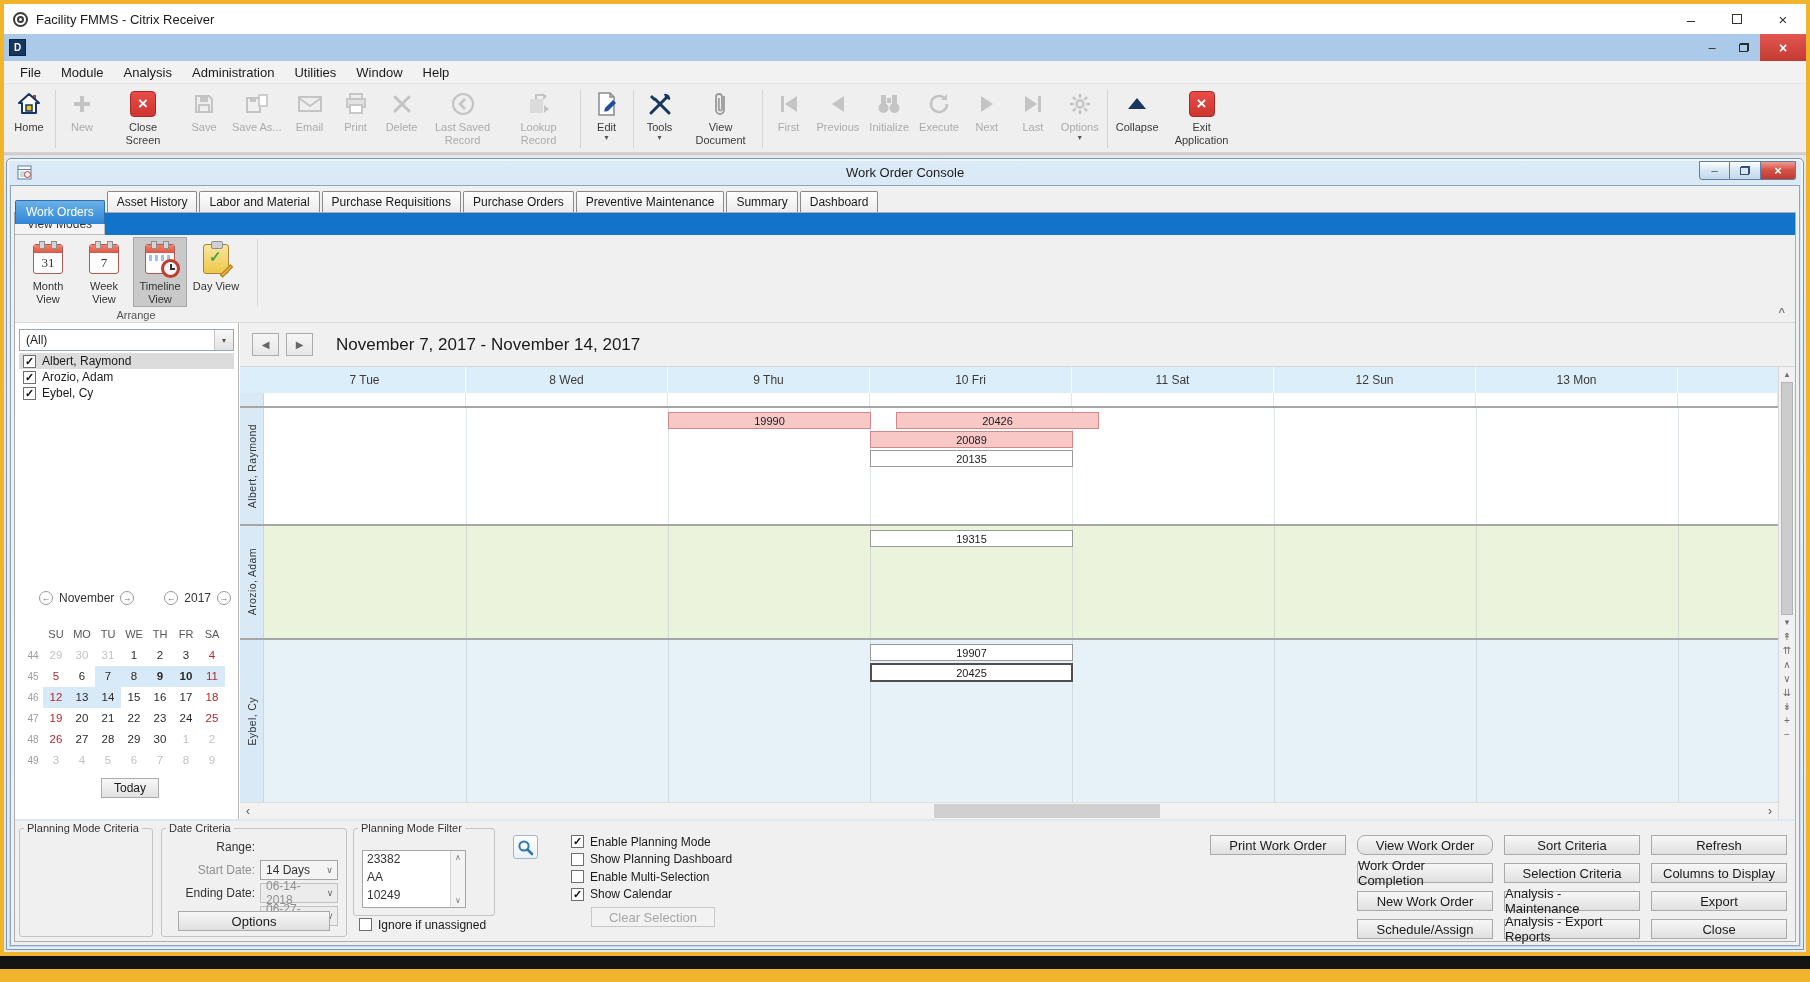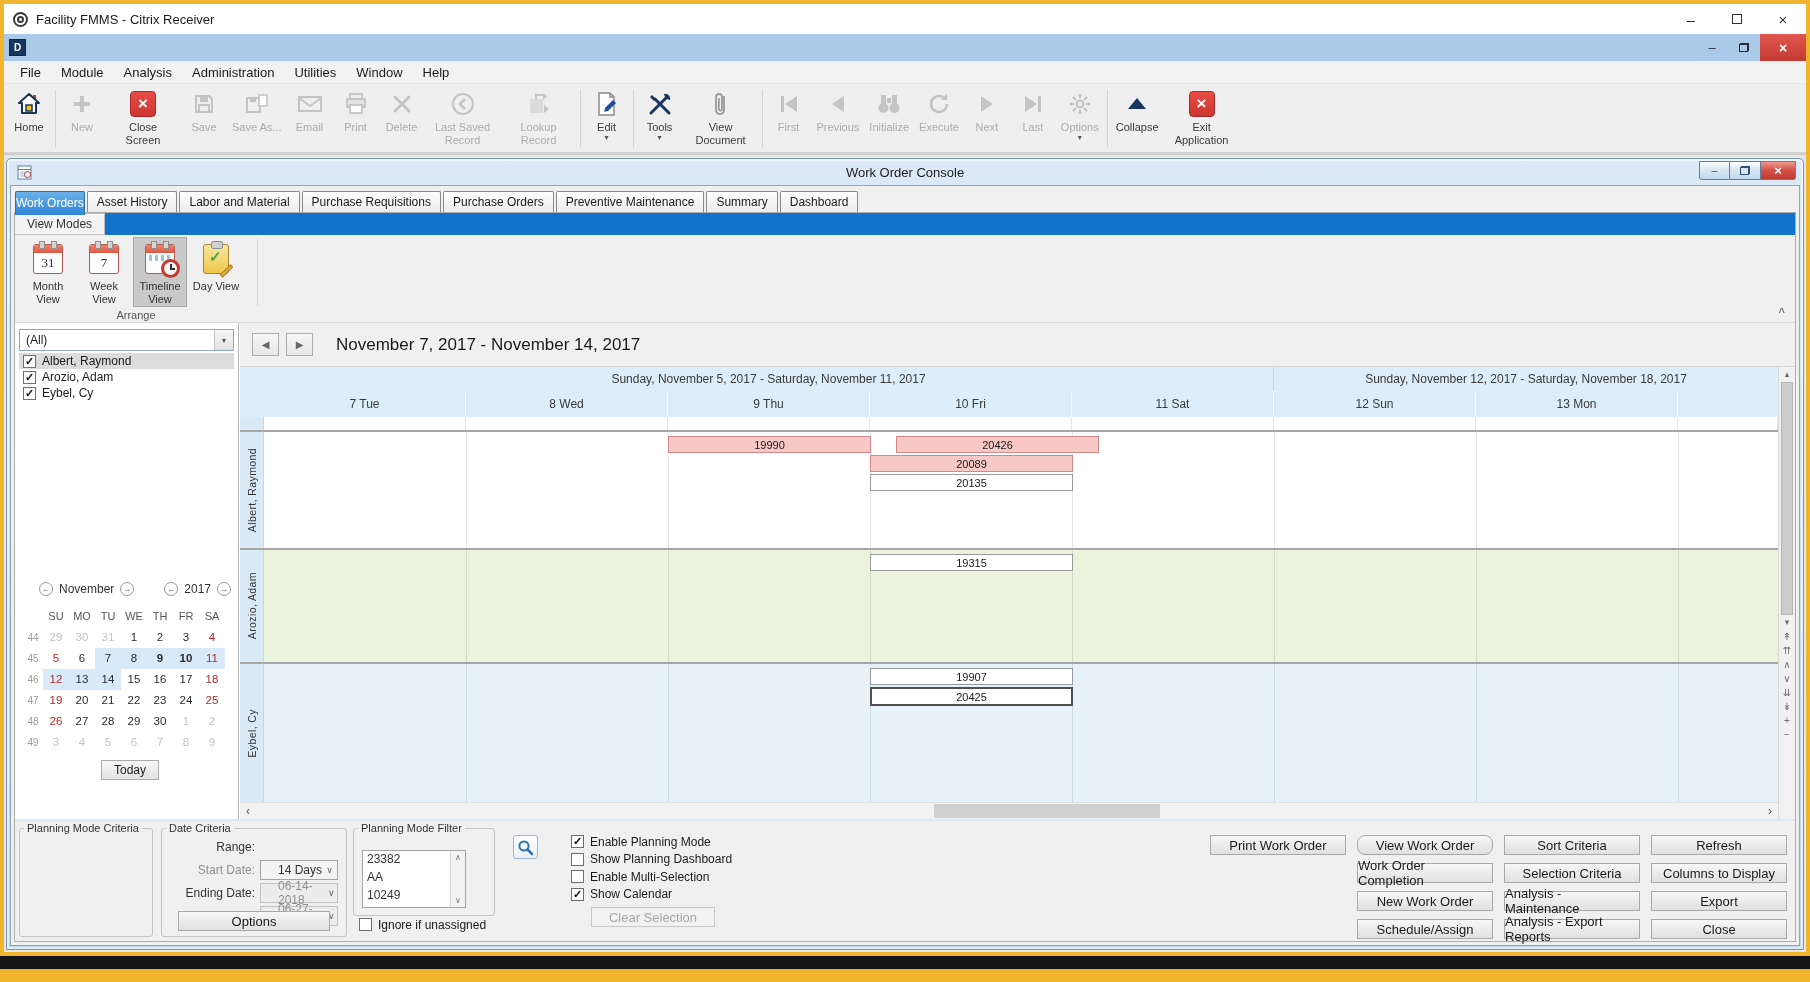--- a/index.html
+++ b/index.html
@@ -49,21 +49,21 @@
   .console-icon { display:flex; margin-left:3px; z-index:1;}
   .console-controls { margin-left:auto; display:flex; z-index:1; margin-top:-4px;}
   .cc-btn { width:31px; height:19px; border:1px solid #5E7FA3; border-left-width:0; background:linear-gradient(#FDFEFF,#D9E7F4 45%,#C3D8EC); display:flex; align-items:center; justify-content:center; font-size:11px; color:#33506E; }
   .cc-btn:first-child { border-left-width:1px; border-radius:0 0 0 3px; }
   .cc-btn .restore-glyph::after { background:#D9E7F4; }
   .cc-close { width:35px; background:linear-gradient(#F09A90,#D4544A 45%,#C03A30); color:#FFF; font-weight:bold; font-size:13px; border-radius:0 0 3px 0;}
   .console-inner { flex:1; background:#F0F0F0; border:1px solid #8FA5BD; display:flex; flex-direction:column; min-height:0; }
 
   .tabstrip { height:26px; display:flex; align-items:flex-end; padding:3px 0 0 4px; flex:none; }
   .tab { border:1px solid #8A8A8A; border-bottom:none; background:linear-gradient(#FEFEFE,#EBEBEB); padding:3px 9px 4px; font-size:12px; color:#1A1A1A; border-radius:2px 2px 0 0; margin-right:2px; position:relative; top:1px; }
-  .tab.active { background:linear-gradient(#6AB1E8,#2F86D6); color:#FFF; border-color:#2F6FA8; padding:4px 0 5px; top:3px; z-index:2; }
+  .tab.active { background:linear-gradient(#6AB1E8,#2F86D6); color:#FFF; border-color:#2F6FA8; padding:4px 10px 5px; top:12px; z-index:2; }
 
   .page { flex:1; margin:0 3px 3px; border:1px solid #ADADAD; position:relative; background:#F0F0F0; min-height:0;}
 
   
   .ribbon { position:absolute; left:0; right:0; top:0; height:110px; background:#F0F0F0; border-bottom:1px solid #DADADA; }
   .ribbon-tabsrow { height:22px; display:flex; }
   .viewmodes-tab { width:90px; border:1px solid #BDBDBD; border-left:none; background:#F4F4F4; font-size:12px; color:#333; display:flex; align-items:center; justify-content:center; flex:none;}
   .ribbon-bluestrip { flex:1; background:#1173C9; }
   .ribbon-body { position:absolute; top:22px; left:0; right:0; bottom:0; }
   .ribbon-buttons { position:absolute; left:6px; top:2px; display:flex; }
@@ -95,21 +95,21 @@
   .staff-dropdown { position:absolute; left:4px; right:4px; top:6px; height:22px; border:1px solid #8FA8BC; background:#FFF; display:flex; align-items:center; font-size:12px; padding-left:6px; }
   .dd-btn { margin-left:auto; width:19px; height:100%; border-left:1px solid #C5C5C5; background:linear-gradient(#F8F8F8,#E2E2E2); display:flex; align-items:center; justify-content:center; font-size:8px; color:#555; }
   .staff-list { position:absolute; left:4px; right:4px; top:30px; height:226px; background:#FFF; font-size:12px; }
   .staff-row { height:16px; display:flex; align-items:center; padding-left:4px; }
   .staff-row.highlighted { background:#DCDCDC; }
   .cb { width:13px; height:13px; border:1px solid #6E6E6E; background:#FFF; display:inline-flex; align-items:center; justify-content:center; font-size:11px; font-weight:bold; color:#111; margin-right:6px; flex:none; line-height:1;}
 
   .calendar { position:absolute; left:8px; top:256px; width:208px; font-size:12px; }
   .cal-head { display:flex; align-items:center; margin:0 0 7px 16px; color:#333; }
   .cal-nav { width:14px; height:14px; border:1px solid #9A9A9A; border-radius:50%; font-size:9px; color:#777; display:inline-flex; align-items:center; justify-content:center; flex:none;}
-  .cal-month { margin:3px 6px; } .cal-year { margin:0 6px; }
+  .cal-month { margin:12px 6px; } .cal-year { margin:0 6px; }
   .cal-sp { flex:1; }
   .cal-row { display:flex; height:21px; align-items:center; }
   .cal-dhrow { height:19px; margin-bottom:2px;}
   .cal-wk { width:20px; font-size:10px; color:#9C9C9C; text-align:center; flex:none;}
   .cal-dh { width:26px; font-size:11px; color:#555; text-align:center; flex:none;}
   .cal-cell { width:26px; height:21px; line-height:21px; text-align:center; font-size:11.5px; color:#2B2B2B; flex:none;}
   .cal-cell.muted { color:#C2C2C2; }
   .cal-cell.red { color:#B02A2A; }
   .cal-cell.bold { font-weight:bold; }
   .cal-cell.hl { background:#D8EAF8; }
@@ -161,21 +161,21 @@
   .fs legend { font-size:11px; color:#333; padding:0 3px; margin-left:4px; }
   .fs1 { left:4px; top:1px; width:134px; height:115px; }
   .fs2 { left:146px; top:1px; width:186px; height:115px; }
   .fs3 { left:338px; top:1px; width:142px; height:94px; }
   .radio-row { display:flex; align-items:center; margin:3px 0 0 14px; height:15px; }
   .radio { width:12px; height:12px; border:1px solid #5F5F5F; border-radius:50%; margin-right:5px; position:relative; background:#FFF; flex:none;}
   .radio.sel::after { content:''; position:absolute; inset:2px; background:#111; border-radius:50%; }
   .dc-row { display:flex; align-items:center; justify-content:flex-end; margin:3px 8px 0 0; height:20px; }
   .dc-label { margin-right:5px; }
   .dc-row.dis .dc-label { color:#8F8F8F; }
-  .combo { width:78px; height:20px; border:1px solid #A5A5A5; background:#F4F4F4; display:flex; align-items:center; padding-left:17px; font-size:12px; flex:none;margin-top:46px;}
+  .combo { width:78px; height:20px; border:1px solid #A5A5A5; background:#F4F4F4; display:flex; align-items:center; padding-left:5px; font-size:12px; flex:none;margin-top:46px;}
   .combo .arr { margin-left:auto; width:15px; text-align:center; color:#666; font-size:9px; }
   .combo.dis { color:#8F8F8F; background:#ECECEC; border-color:#C2C2C2; }
   .btn { border:1px solid #A9A9A9; background:linear-gradient(#F7F7F7,#E0E0E0); font-size:13px; color:#1A1A1A; display:flex; align-items:center; justify-content:center; }
   .options-btn { position:absolute; bottom:5px; left:50%; transform:translateX(-50%); width:152px; height:20px; }
   .filter-list { position:absolute; left:8px; top:16px; width:104px; height:58px; border:1px solid #A5A5A5; background:#FFF; font-size:12px; }
   .fl-row { padding:1px 4px 0; height:18px; }
   .fl-scroll { position:absolute; right:0; top:0; bottom:0; width:15px; border-left:1px solid #D5D5D5; background:#F3F3F3; display:flex; flex-direction:column; justify-content:space-between; align-items:center; font-size:8px; color:#777; padding:2px 0;}
   .search-btn { position:absolute; left:498px; top:14px; width:25px; height:24px; border:1px solid #9AB6D2; border-radius:3px; background:linear-gradient(#FDFDFD,#E9F1F8); display:flex; align-items:center; justify-content:center; }
   .pm-checks { position:absolute; left:556px; top:13px; }
   .check-row { display:flex; align-items:center; margin-bottom:2.5px; font-size:12px; height:15px;}
@@ -637,25 +637,20 @@
                 </div>
               </div>
 
               <div class="timeline">
                 <div class="tl-navrow">
                   <span class="tl-navbtn">◀</span>
                   <span class="tl-navbtn">▶</span>
                   <span class="tl-range">November 7, 2017 - November 14, 2017</span>
                 </div>
                 <div class="tl-grid">
-                  <div class="band groupband">
-                      <span class="band-gutter"></span>
-                      <span class="wgroup" style="width: 1010px;">Sunday, November 5, 2017 - Saturday, November 11, 2017</span>
-                      <span class="wgroup last">Sunday, November 12, 2017 - Saturday, November 18, 2017</span>
-                    </div>
                   <div class="band dayband">
                       <span class="band-gutter"></span>
                       <span class="dcell" style="width: 202px;">7 Tue</span>
                       <span class="dcell" style="width: 202px;">8 Wed</span>
                       <span class="dcell" style="width: 202px;">9 Thu</span>
                       <span class="dcell" style="width: 202px;">10 Fri</span>
                       <span class="dcell" style="width: 202px;">11 Sat</span>
                       <span class="dcell" style="width: 202px;">12 Sun</span>
                       <span class="dcell" style="width: 202px;">13 Mon</span>
                       <span class="dcell filler" style="flex: 1 1 0%;"></span>

